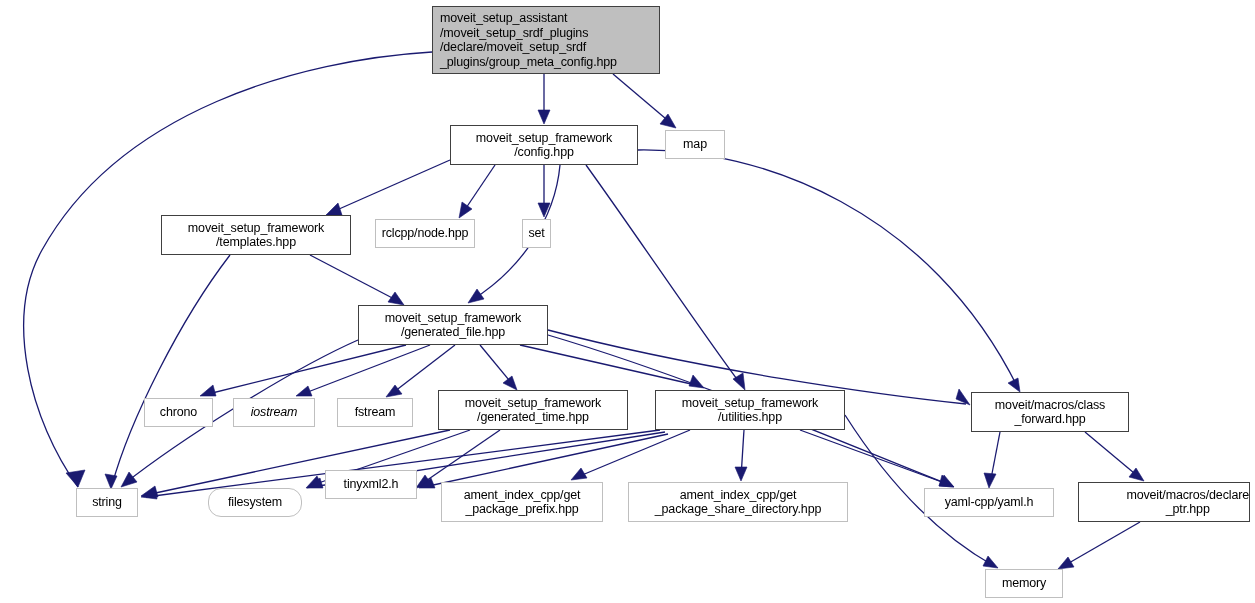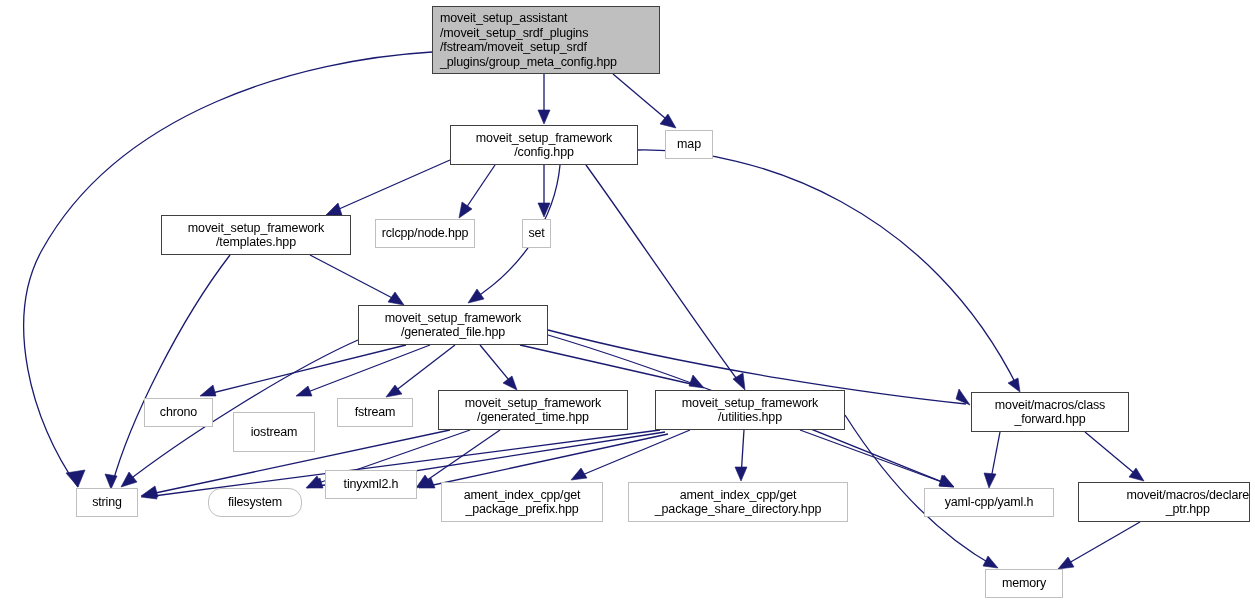--- a/index.html
+++ b/index.html
@@ -132,33 +132,33 @@
       <path d="M 1000,432 L 990,484" class="edge-path"></path>
       <path d="M 989,488 L 984,473 L 996,474 Z" class="edge-head"></path>
       <path d="M 1085,432 L 1140,478" class="edge-path"></path>
       <path d="M 1144,481 L 1129,477 L 1136,468 Z" class="edge-head"></path>
       <path d="M 1140,522 L 1062,567" class="edge-path"></path>
       <path d="M 1058,569 L 1068,557 L 1074,567 Z" class="edge-head"></path>
     </svg>
   <div id="node-layer">
       <div class="node node-root" style="left: 432px; top: 6px; width: 228px; height: 68px;"><span class="node-label">moveit_setup_assistant
 /moveit_setup_srdf_plugins
-/fstream/moveit_setup_srdf
+/declare/moveit_setup_srdf
 _plugins/group_meta_config.hpp</span></div>
       <div class="node node-strong" style="left: 450px; top: 125px; width: 188px; height: 40px;"><span class="node-label">moveit_setup_framework
 /config.hpp</span></div>
-      <div class="node node-leaf" style="left: 665px; top: 130px; width: 48px; height: 29px;"><span class="node-label">map</span></div>
+      <div class="node node-leaf" style="left: 665px; top: 130px; width: 60px; height: 29px;"><span class="node-label">map</span></div>
       <div class="node node-strong" style="left: 161px; top: 215px; width: 190px; height: 40px;"><span class="node-label">moveit_setup_framework
 /templates.hpp</span></div>
       <div class="node node-leaf" style="left: 375px; top: 219px; width: 100px; height: 29px;"><span class="node-label">rclcpp/node.hpp</span></div>
       <div class="node node-leaf" style="left: 522px; top: 219px; width: 29px; height: 29px;"><span class="node-label">set</span></div>
       <div class="node node-strong" style="left: 358px; top: 305px; width: 190px; height: 40px;"><span class="node-label">moveit_setup_framework
 /generated_file.hpp</span></div>
       <div class="node node-leaf" style="left: 144px; top: 398px; width: 69px; height: 29px;"><span class="node-label">chrono</span></div>
-      <div class="node node-leaf" style="left: 233px; top: 412px; width: 82px; height: 40px;"><span class="node-label">iostream</span></div>
+      <div class="node node-leaf" style="left: 233px; top: 398px; width: 82px; height: 29px; font-style: italic;"><span class="node-label">iostream</span></div>
       <div class="node node-leaf" style="left: 337px; top: 398px; width: 76px; height: 29px;"><span class="node-label">fstream</span></div>
       <div class="node node-strong" style="left: 438px; top: 390px; width: 190px; height: 40px;"><span class="node-label">moveit_setup_framework
 /generated_time.hpp</span></div>
       <div class="node node-strong" style="left: 655px; top: 390px; width: 190px; height: 40px;"><span class="node-label">moveit_setup_framework
 /utilities.hpp</span></div>
       <div class="node node-strong" style="left: 971px; top: 392px; width: 158px; height: 40px;"><span class="node-label">moveit/macros/class
 _forward.hpp</span></div>
       <div class="node node-leaf" style="left: 76px; top: 488px; width: 62px; height: 29px;"><span class="node-label">string</span></div>
       <div class="node node-leaf" style="left: 208px; top: 488px; width: 94px; height: 29px; border-radius: 13px;"><span class="node-label">filesystem</span></div>
       <div class="node node-leaf" style="left: 325px; top: 470px; width: 92px; height: 29px;"><span class="node-label">tinyxml2.h</span></div>

